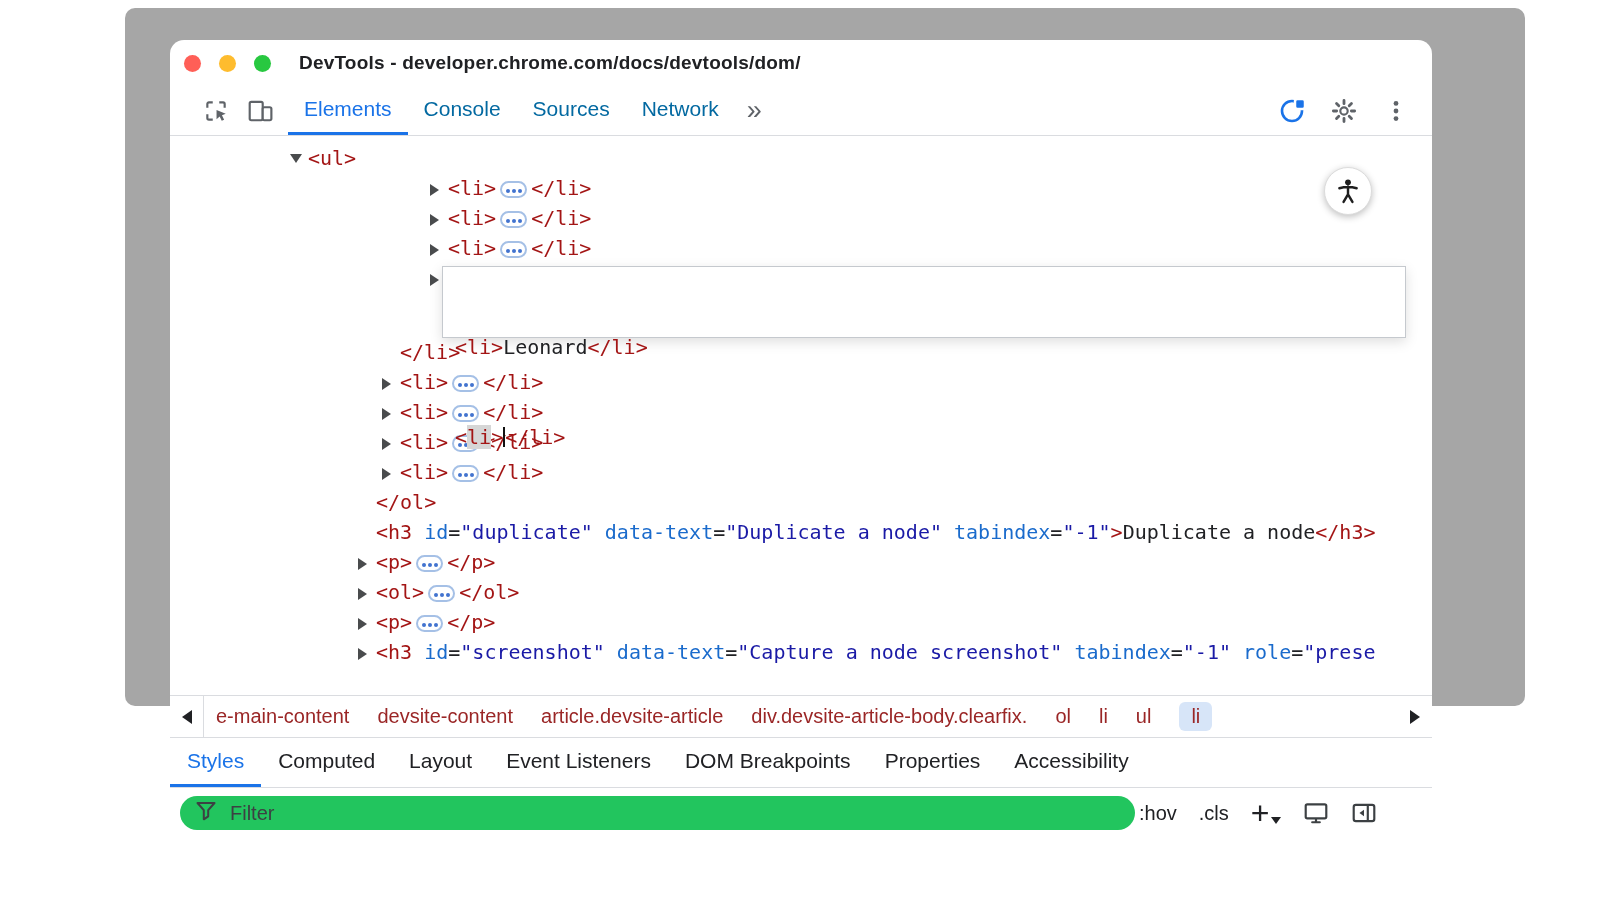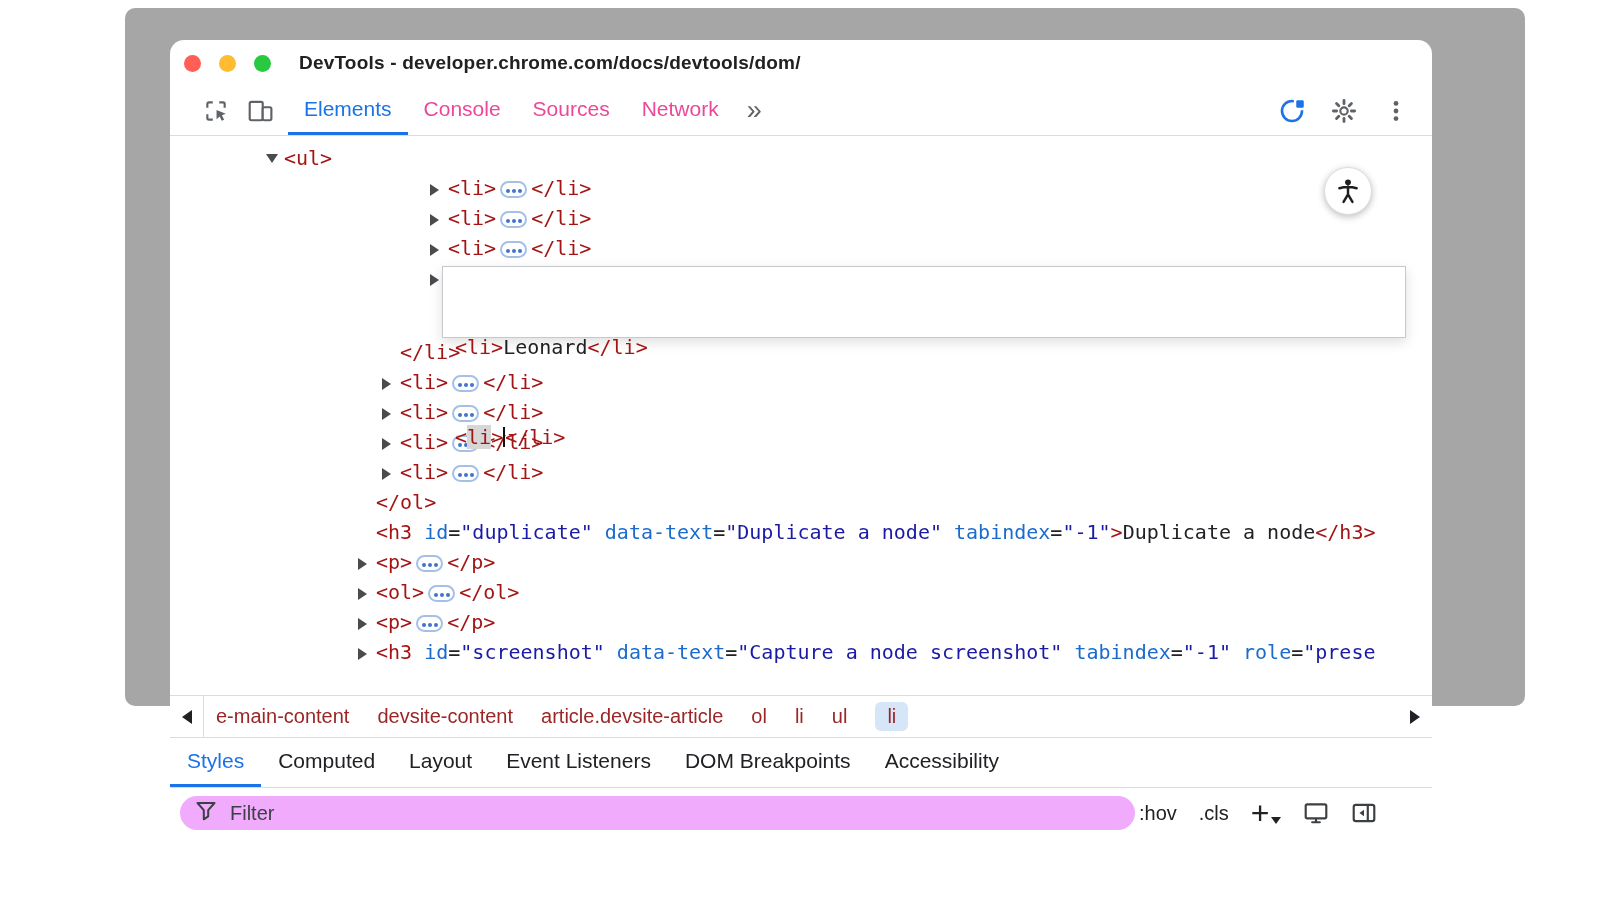--- a/index.html
+++ b/index.html
@@ -19,21 +19,21 @@
   .light.yellow{background:var(--light_yellow)}
   .light.green{background:var(--light_green)}
   .title{font-size:19px;font-weight:700;margin-left:28px;letter-spacing:.2px;white-space:nowrap}
 
   
   .toolbar{flex:0 0 50px;display:flex;align-items:stretch;border-bottom:1px solid #dadce0;padding-left:24px}
   button{background:none;border:none;cursor:pointer;font-family:inherit}
   .tbtn{display:flex;align-items:center;justify-content:center}
   .toolbar>.tbtn{width:44px}
   .tabs{display:flex;margin-left:6px}
-  .tab{display:flex;align-items:center;padding:0 16px;font-size:21px;color:#ec4899;
+  .tab{display:flex;align-items:center;padding:0 16px;font-size:21px;color:#0369a1;
        border-bottom:3px solid transparent;cursor:pointer;white-space:nowrap}
   .tab.selected{color:var(--accent);border-bottom-color:var(--accent)}
   .more{font-size:27px;color:#5f6368;padding:0 12px;align-self:center}
   .tb-right{margin-left:auto;display:flex;align-items:center;gap:12px;padding-right:16px}
   .tb-right .tbtn{width:40px;height:40px}
 
   
   .dom-area{flex:1 1 auto;position:relative;overflow:hidden;
             font-family:"DejaVu Sans Mono",monospace;font-size:20px}
   #tree{padding-top:7px}
@@ -77,21 +77,21 @@
   .crumb.selected{background:var(--crumb_selected_bg);border-radius:6px;padding:3px 12px}
 
   
   .styles-tabs{flex:0 0 50px;border-top:1px solid #dadce0;display:flex;align-items:stretch;padding-left:0}
   .stab{display:flex;align-items:center;padding:0 17px;font-size:21px;color:#202124;
         border-bottom:3px solid transparent;cursor:pointer;white-space:nowrap}
   .stab.selected{color:var(--accent);border-bottom-color:var(--accent)}
 
   
   .filterbar{flex:0 0 51px;border-top:1px solid #dadce0;display:flex;align-items:center;padding:0 16px 0 10px}
-  .filter-pill{flex:0 0 955px;height:34px;background:#f0abfc;border-radius:17px;display:flex;
+  .filter-pill{flex:0 0 955px;height:34px;background:#22c55e;border-radius:17px;display:flex;
                align-items:center;padding:0 14px;gap:12px;cursor:text}
   .placeholder{font-size:20px;color:#3c4043}
   .fb-right{display:flex;align-items:center;gap:22px;margin-left:4px}
   .txtbtn{font-size:20px;color:#202124}
   .plusbtn{display:flex;align-items:flex-start}
   .plus{font-size:32px;line-height:26px;font-weight:400;color:#202124}
   .caret2{width:0;height:0;border-top:7px solid #202124;border-left:5px solid transparent;
           border-right:5px solid transparent;margin-top:17px;margin-left:1px}
 </style>
 </head>
@@ -147,21 +147,21 @@
             <circle cx="12" cy="5" r="2.2"></circle>
               <circle cx="12" cy="12" r="2.2"></circle>
               <circle cx="12" cy="19" r="2.2"></circle>
           </svg>
         </button>
       </div>
     </div>
 
     <div class="dom-area">
       <div id="tree">
-          <div class="trow" style="padding-left: 96px;"><span class="arr down"></span><span class="tk-tag">&lt;ul&gt;</span></div>
+          <div class="trow" style="padding-left: 120px;"><span class="arr down"></span><span class="tk-tag">&lt;ul&gt;</span></div>
           <div class="trow" style="padding-left: 260px;"><span class="arr right"></span><span class="tk-tag">&lt;li&gt;</span><span class="pill"><i></i><i></i><i></i></span><span class="tk-tag">&lt;/li&gt;</span></div>
           <div class="trow" style="padding-left: 260px;"><span class="arr right"></span><span class="tk-tag">&lt;li&gt;</span><span class="pill"><i></i><i></i><i></i></span><span class="tk-tag">&lt;/li&gt;</span></div>
           <div class="trow" style="padding-left: 260px;"><span class="arr right"></span><span class="tk-tag">&lt;li&gt;</span><span class="pill"><i></i><i></i><i></i></span><span class="tk-tag">&lt;/li&gt;</span></div>
           <div class="trow editrow" style="padding-left: 260px;"><span class="arr right"></span></div>
           <div class="trow" style="padding-left: 212px;"><span class="arr"></span><span class="tk-tag">&lt;/li&gt;</span></div>
           <div class="trow" style="padding-left: 212px;"><span class="arr right"></span><span class="tk-tag">&lt;li&gt;</span><span class="pill"><i></i><i></i><i></i></span><span class="tk-tag">&lt;/li&gt;</span></div>
           <div class="trow" style="padding-left: 212px;"><span class="arr right"></span><span class="tk-tag">&lt;li&gt;</span><span class="pill"><i></i><i></i><i></i></span><span class="tk-tag">&lt;/li&gt;</span></div>
           <div class="trow" style="padding-left: 212px;"><span class="arr right"></span><span class="tk-tag">&lt;li&gt;</span><span class="pill"><i></i><i></i><i></i></span><span class="tk-tag">&lt;/li&gt;</span></div>
           <div class="trow" style="padding-left: 212px;"><span class="arr right"></span><span class="tk-tag">&lt;li&gt;</span><span class="pill"><i></i><i></i><i></i></span><span class="tk-tag">&lt;/li&gt;</span></div>
           <div class="trow" style="padding-left: 188px;"><span class="arr"></span><span class="tk-tag">&lt;/ol&gt;</span></div>
@@ -186,36 +186,38 @@
     </div>
 
     <div class="crumbbar">
       <button class="crumb-arrow left">
           <i class="tri-left"></i>
         </button>
       <div class="crumbs" id="crumbs">
           <span class="crumb">e-main-content</span>
           <span class="crumb">devsite-content</span>
           <span class="crumb">article.devsite-article</span>
+          <span class="crumb">div.devsite-article-body.clearfix.</span>
           <span class="crumb">ol</span>
           <span class="crumb">li</span>
           <span class="crumb">ul</span>
           <span class="crumb selected">li</span>
         </div>
       <button class="crumb-arrow">
           <i class="tri-right"></i>
         </button>
     </div>
 
     <div class="styles-tabs" id="styles-tabs">
         <div class="stab selected">Styles</div>
         <div class="stab">Computed</div>
         <div class="stab">Layout</div>
         <div class="stab">Event Listeners</div>
         <div class="stab">DOM Breakpoints</div>
+        <div class="stab">Properties</div>
         <div class="stab">Accessibility</div>
       </div>
 
     <div class="filterbar">
       <div class="filter-pill">
         <span>
           <svg width="24" height="24" viewBox="0 0 24 24" fill="none" stroke="#3c4043" stroke-width="2" stroke-linejoin="round">
             <path d="M3.5 4h17l-6.3 7.2v6.1l-4.4 3v-9.1L3.5 4z"></path>
           </svg>
         </span>

